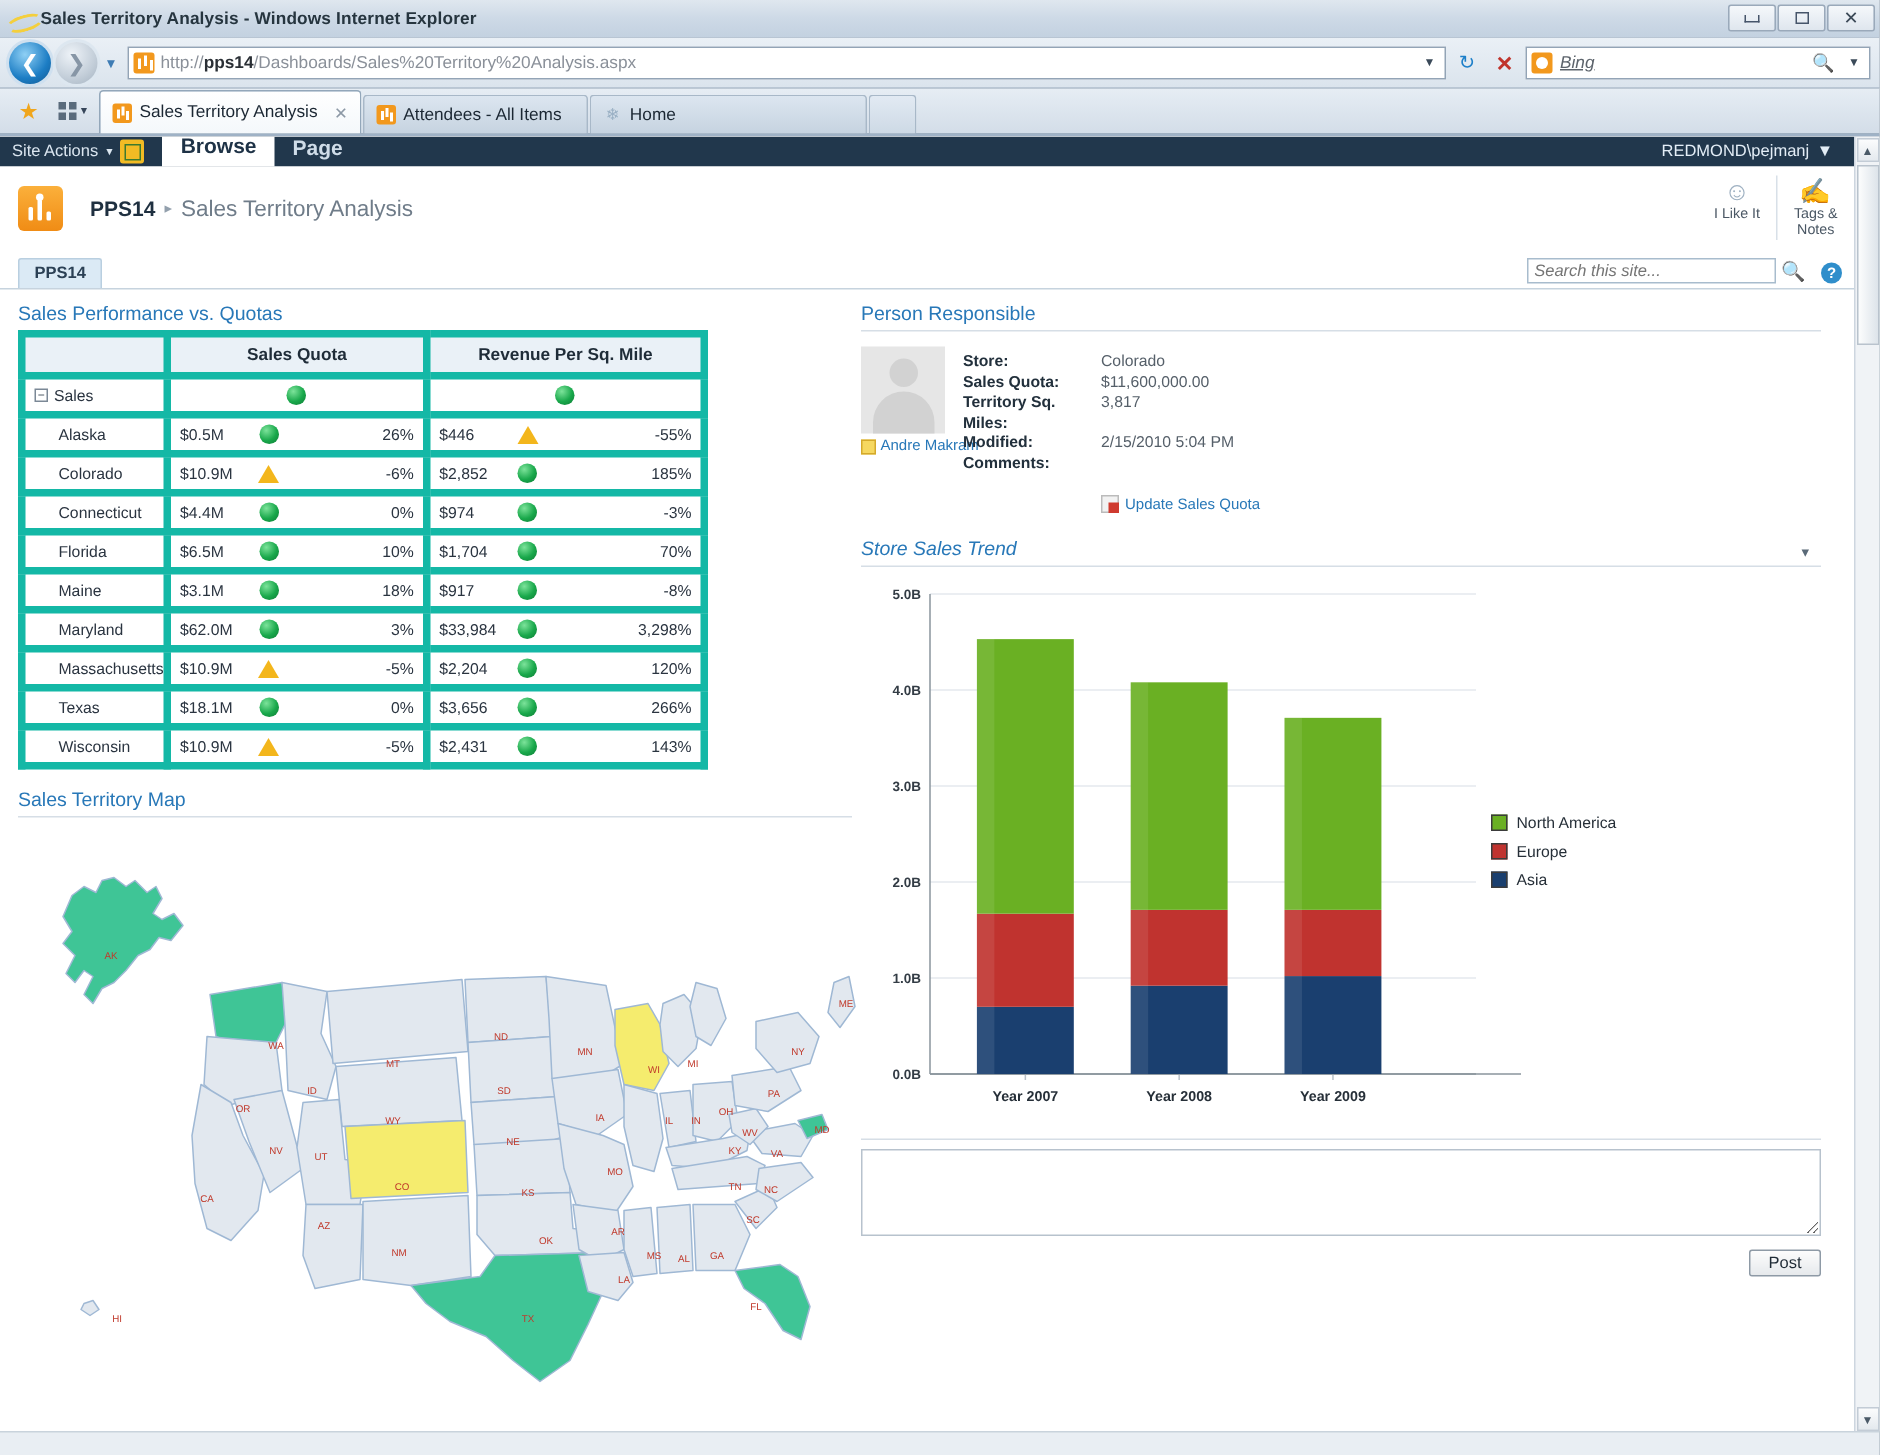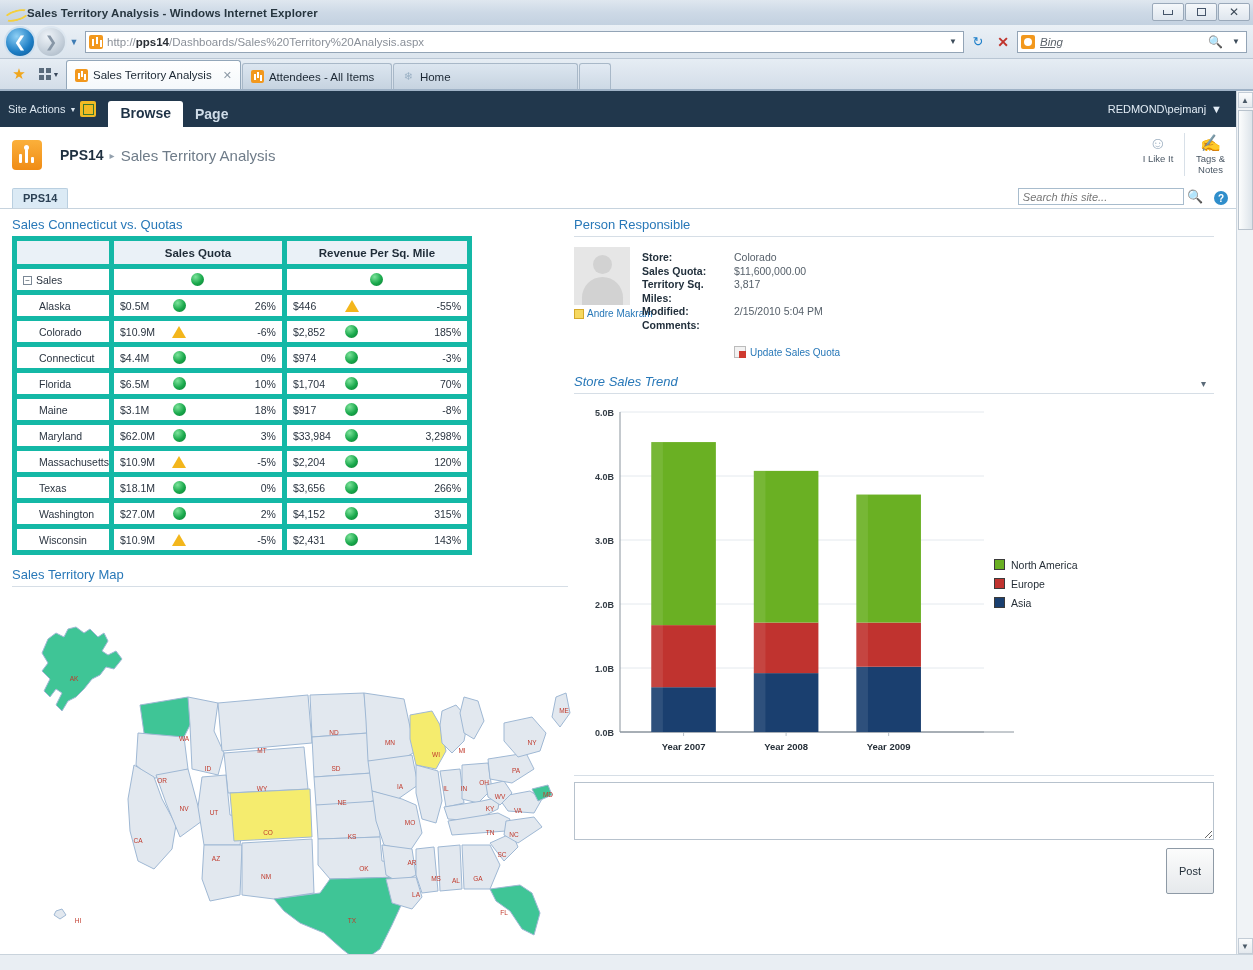--- a/index.html
+++ b/index.html
@@ -105,21 +105,21 @@
   .tabico.pps:before{content:"";position:absolute;left:3px;top:4px;width:2px;height:6px;background:#fff;box-shadow:3px -2px 0 #fff,6px 1px 0 #fff;}
   .tabico.home{background:transparent;color:#9ab0c4;font-size:11px;display:flex;align-items:center;justify-content:center;}
   .tab.newtab{min-width:32px;background:linear-gradient(180deg,#e2eaf3,#cdd9e5);}
 
   
   #viewport { flex:1; background:#fff; position:relative; overflow:hidden; display:flex; }
   #page { flex:1; position:relative; overflow:hidden; background:#fff;}
 
   
   .sp-topband {
-    height:36px; background:#21374c; position:relative; display:flex; align-items:center;
+    height:20px; background:#21374c; position:relative; display:flex; align-items:center;
     color:#dbe6f0; font-size:11px;
   }
   .sp-siteactions{ display:flex;align-items:center;gap:4px;padding:0 8px;height:100%;}
   .sp-siteactions .cv{font-size:7px;}
   .sp-editicon{width:16px;height:16px;background:#f2bb24;border-radius:2px;position:relative;}
   .sp-editicon:after{content:"";position:absolute;left:3px;top:3px;width:9px;height:9px;border:1.5px solid #3c7a2e;}
   .sp-ribbontabs{display:flex;align-items:flex-end;height:100%;margin-left:4px;}
   .sp-rtab{padding:4px 12px 5px;font-size:14px;color:#cfdce8;font-weight:bold;}
   .sp-rtab.active{background:#fff;color:#1e3246;border-radius:3px 3px 0 0;padding-bottom:6px;}
   .sp-user{margin-left:auto;padding-right:14px;display:flex;align-items:center;gap:5px;font-size:11px;color:#e3edf6;}
@@ -200,21 +200,21 @@
   .chart-menu{color:#5a6a78;font-size:10px;padding-right:8px;}
   .chartbox{position:relative;width:520px;height:375px;margin-top:2px;}
   svg.barchart{display:block;}
   .legend{position:absolute;left:420px;top:155px;font-size:10.5px;color:#262f38;}
   .legend .li{display:flex;align-items:center;gap:6px;height:19px;}
   .legend .sw{width:11px;height:11px;border:1px solid #3b3b3b;}
 
   
   .nb-area{width:100%;height:58px;border:1px solid #b7c2cd;background:#fff;}
   .nb-row{display:flex;justify-content:flex-end;margin-top:6px;}
-  .nb-post{font-size:11px;padding:16px 12px;border:1px solid #8e9aa6;background:linear-gradient(180deg,#fcfcfc,#e6e9ec);color:#1f2b36;border-radius:2px;}
+  .nb-post{font-size:11px;padding:2px 12px;border:1px solid #8e9aa6;background:linear-gradient(180deg,#fcfcfc,#e6e9ec);color:#1f2b36;border-radius:2px;}
 
   
   .vscroll{width:17px;background:#f0f3f6;border-left:1px solid #cdd6df;display:flex;flex-direction:column;align-items:center;}
   .vsb-arrow{width:15px;height:16px;display:flex;align-items:center;justify-content:center;font-size:8px;color:#4b5a68;background:linear-gradient(180deg,#fbfcfd,#e4e9ee);border:1px solid #c3ccd6;margin-top:1px;}
   .vsb-thumb{width:15px;height:120px;background:linear-gradient(90deg,#fcfdfd,#dde4ea);border:1px solid #b9c3cd;margin-top:2px;}
   .vsb-space{flex:1;}
   .hscroll{height:16px;background:#e9eef3;border-top:1px solid #c9d3dc;display:flex;align-items:center;}
 </style>
 </head>
 <body>
@@ -331,21 +331,21 @@
           <input type="text" placeholder="Search this site..." style="">
           <span class="mg">🔍</span>
         </div>
         <div class="sp-help">?</div>
       </div>
 
       <div class="sp-body">
 
         <div class="col-left">
 
-          <div class="wp-title">Sales Connecticut vs. Quotas</div>
+          <div class="wp-title">Sales Performance vs. Quotas</div>
 
           <table class="scorecard">
             <thead>
               <tr>
                 <th class="blank" style="width:88px"></th>
                 <th style="width:180px">Sales Quota</th>
                 <th style="width:192px">Revenue Per Sq. Mile</th>
               </tr>
             </thead>
             <tbody id="scorecard-body">
@@ -520,41 +520,20 @@
                       <span class="pct">0%</span>
                     </div>
                   </td>
                   <td>
                     <div class="kpi">
                       <span class="val">$3,656</span>
                       <span class="ind">
                         <span class="dot"></span>
                       </span>
                       <span class="pct">266%</span>
-                    </div>
-                  </td>
-                </tr>
-                <tr>
-                  <td class="cell-name indent">Washington</td>
-                  <td>
-                    <div class="kpi">
-                      <span class="val">$27.0M</span>
-                      <span class="ind">
-                        <span class="dot"></span>
-                      </span>
-                      <span class="pct">2%</span>
-                    </div>
-                  </td>
-                  <td>
-                    <div class="kpi">
-                      <span class="val">$4,152</span>
-                      <span class="ind">
-                        <span class="dot"></span>
-                      </span>
-                      <span class="pct">315%</span>
                     </div>
                   </td>
                 </tr>
                 <tr>
                   <td class="cell-name indent">Wisconsin</td>
                   <td>
                     <div class="kpi">
                       <span class="val">$10.9M</span>
                       <span class="ind">
                         <span class="tri"></span>

